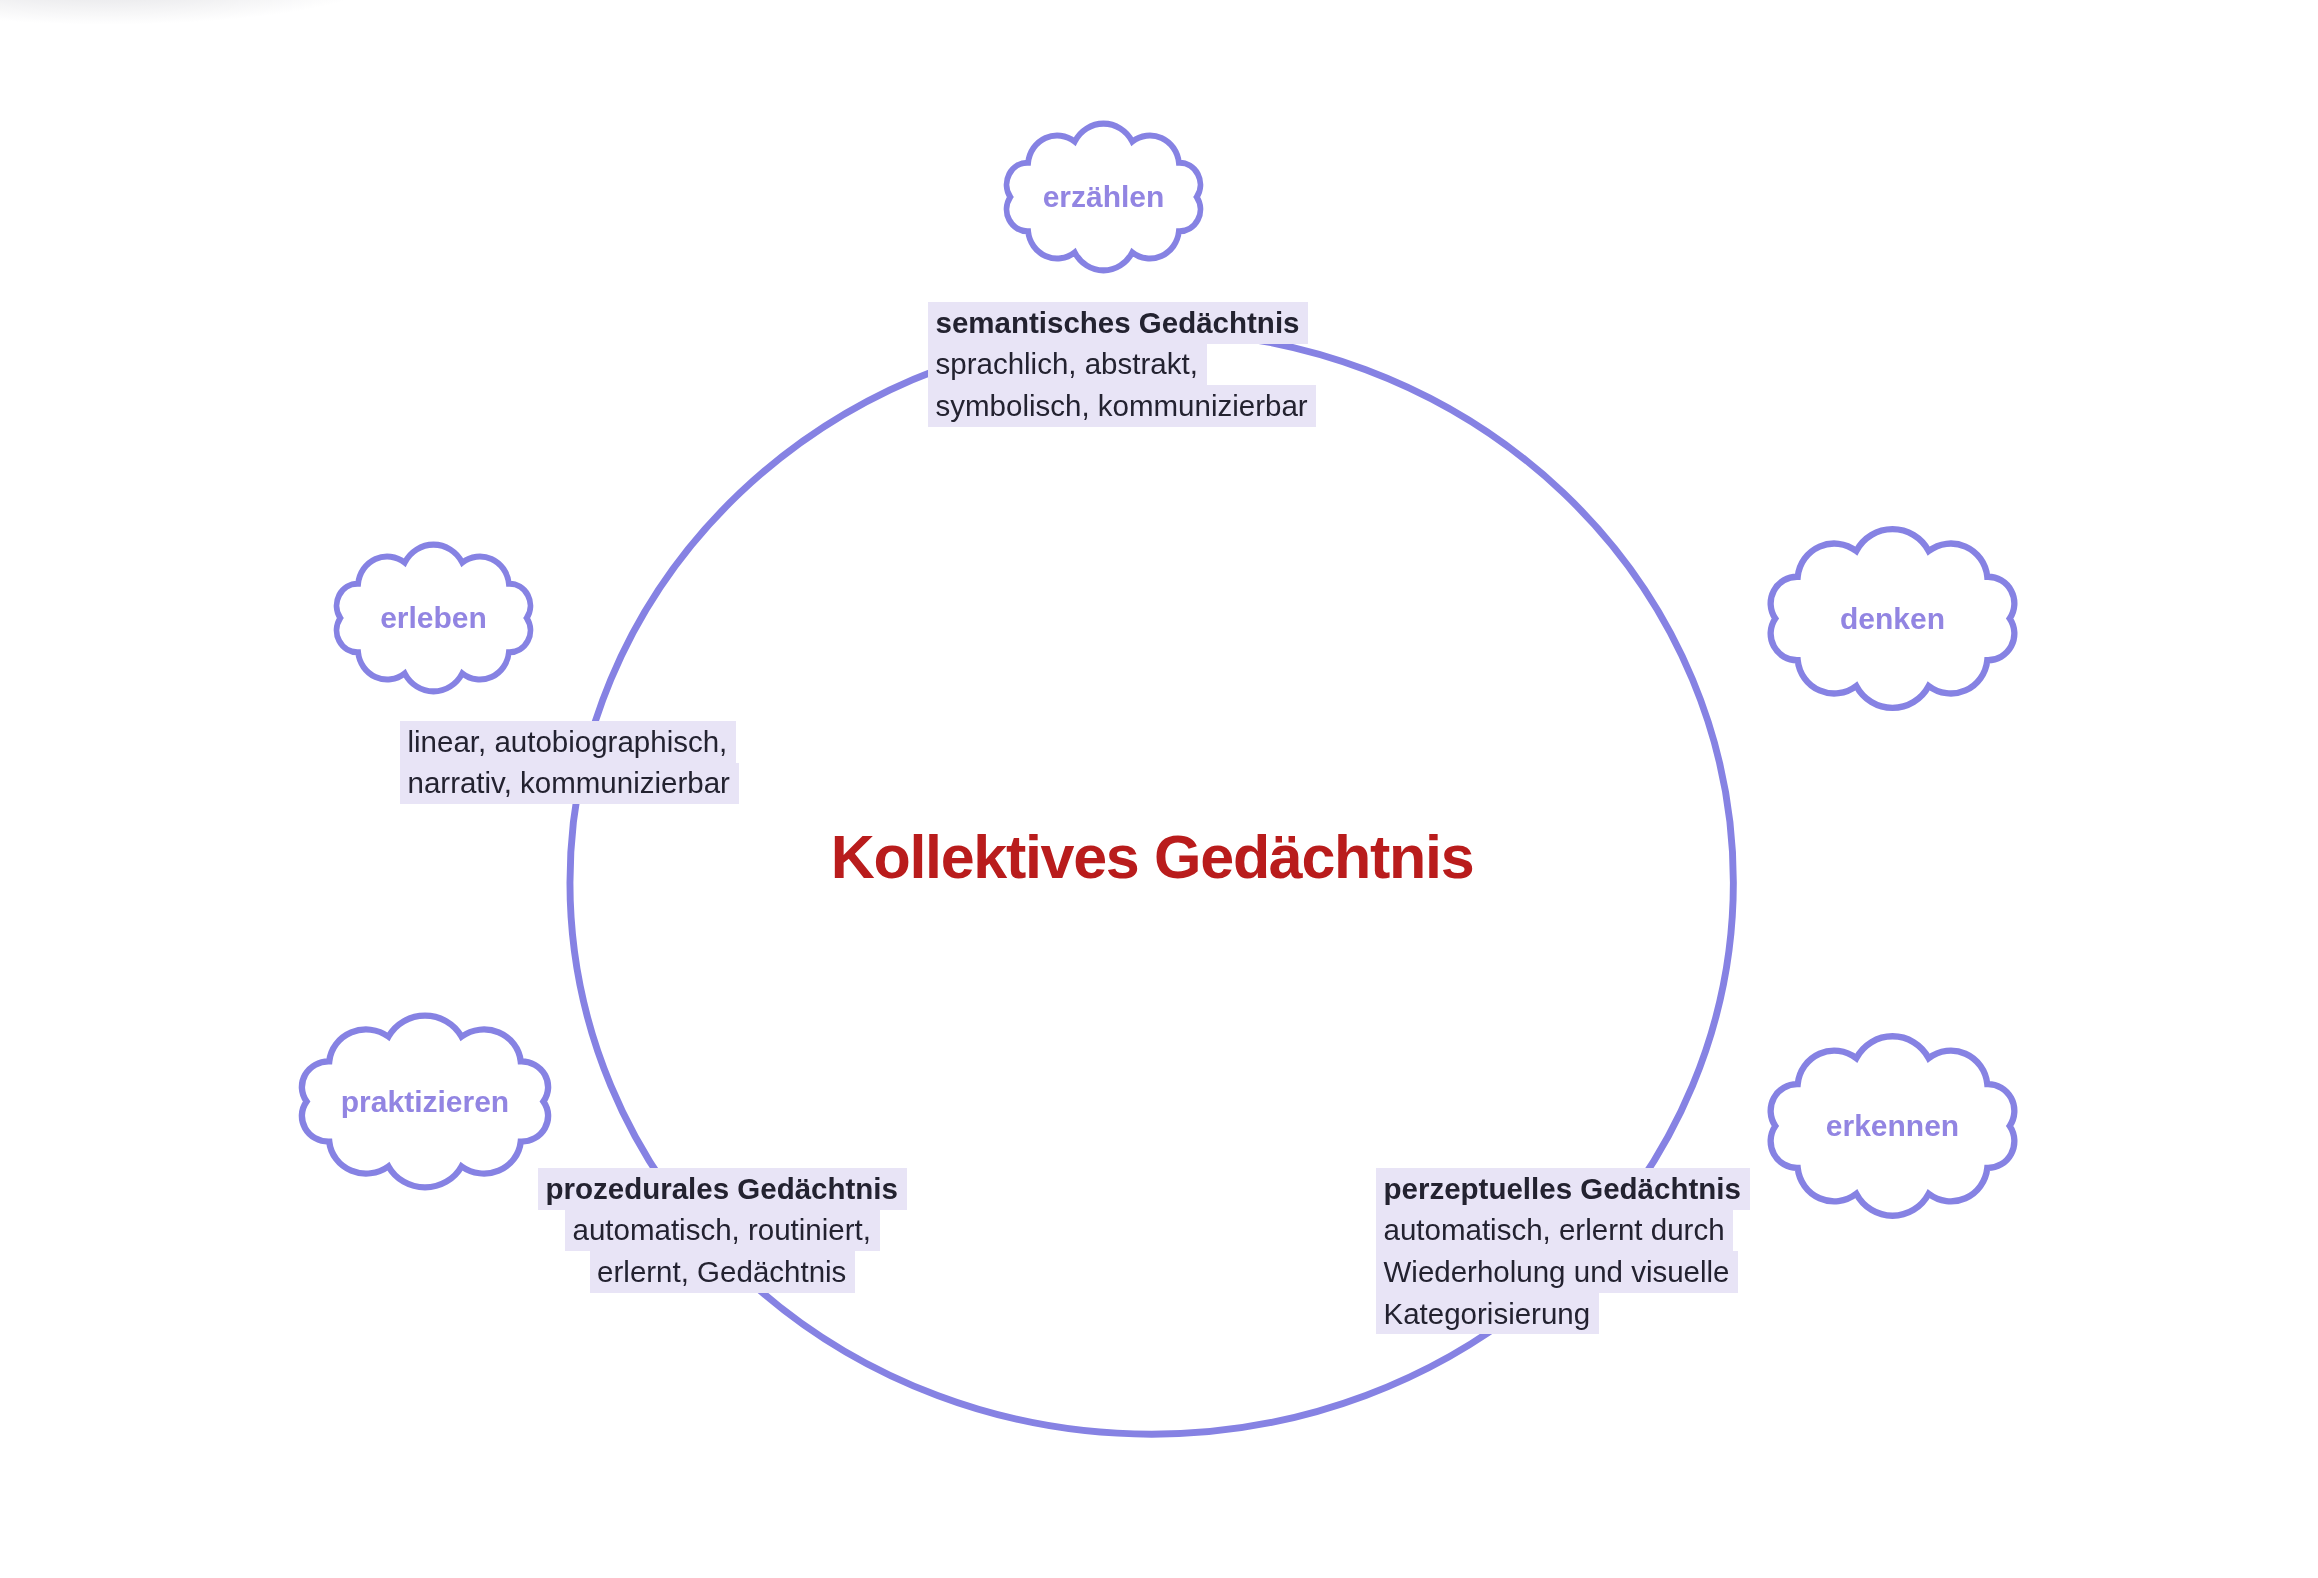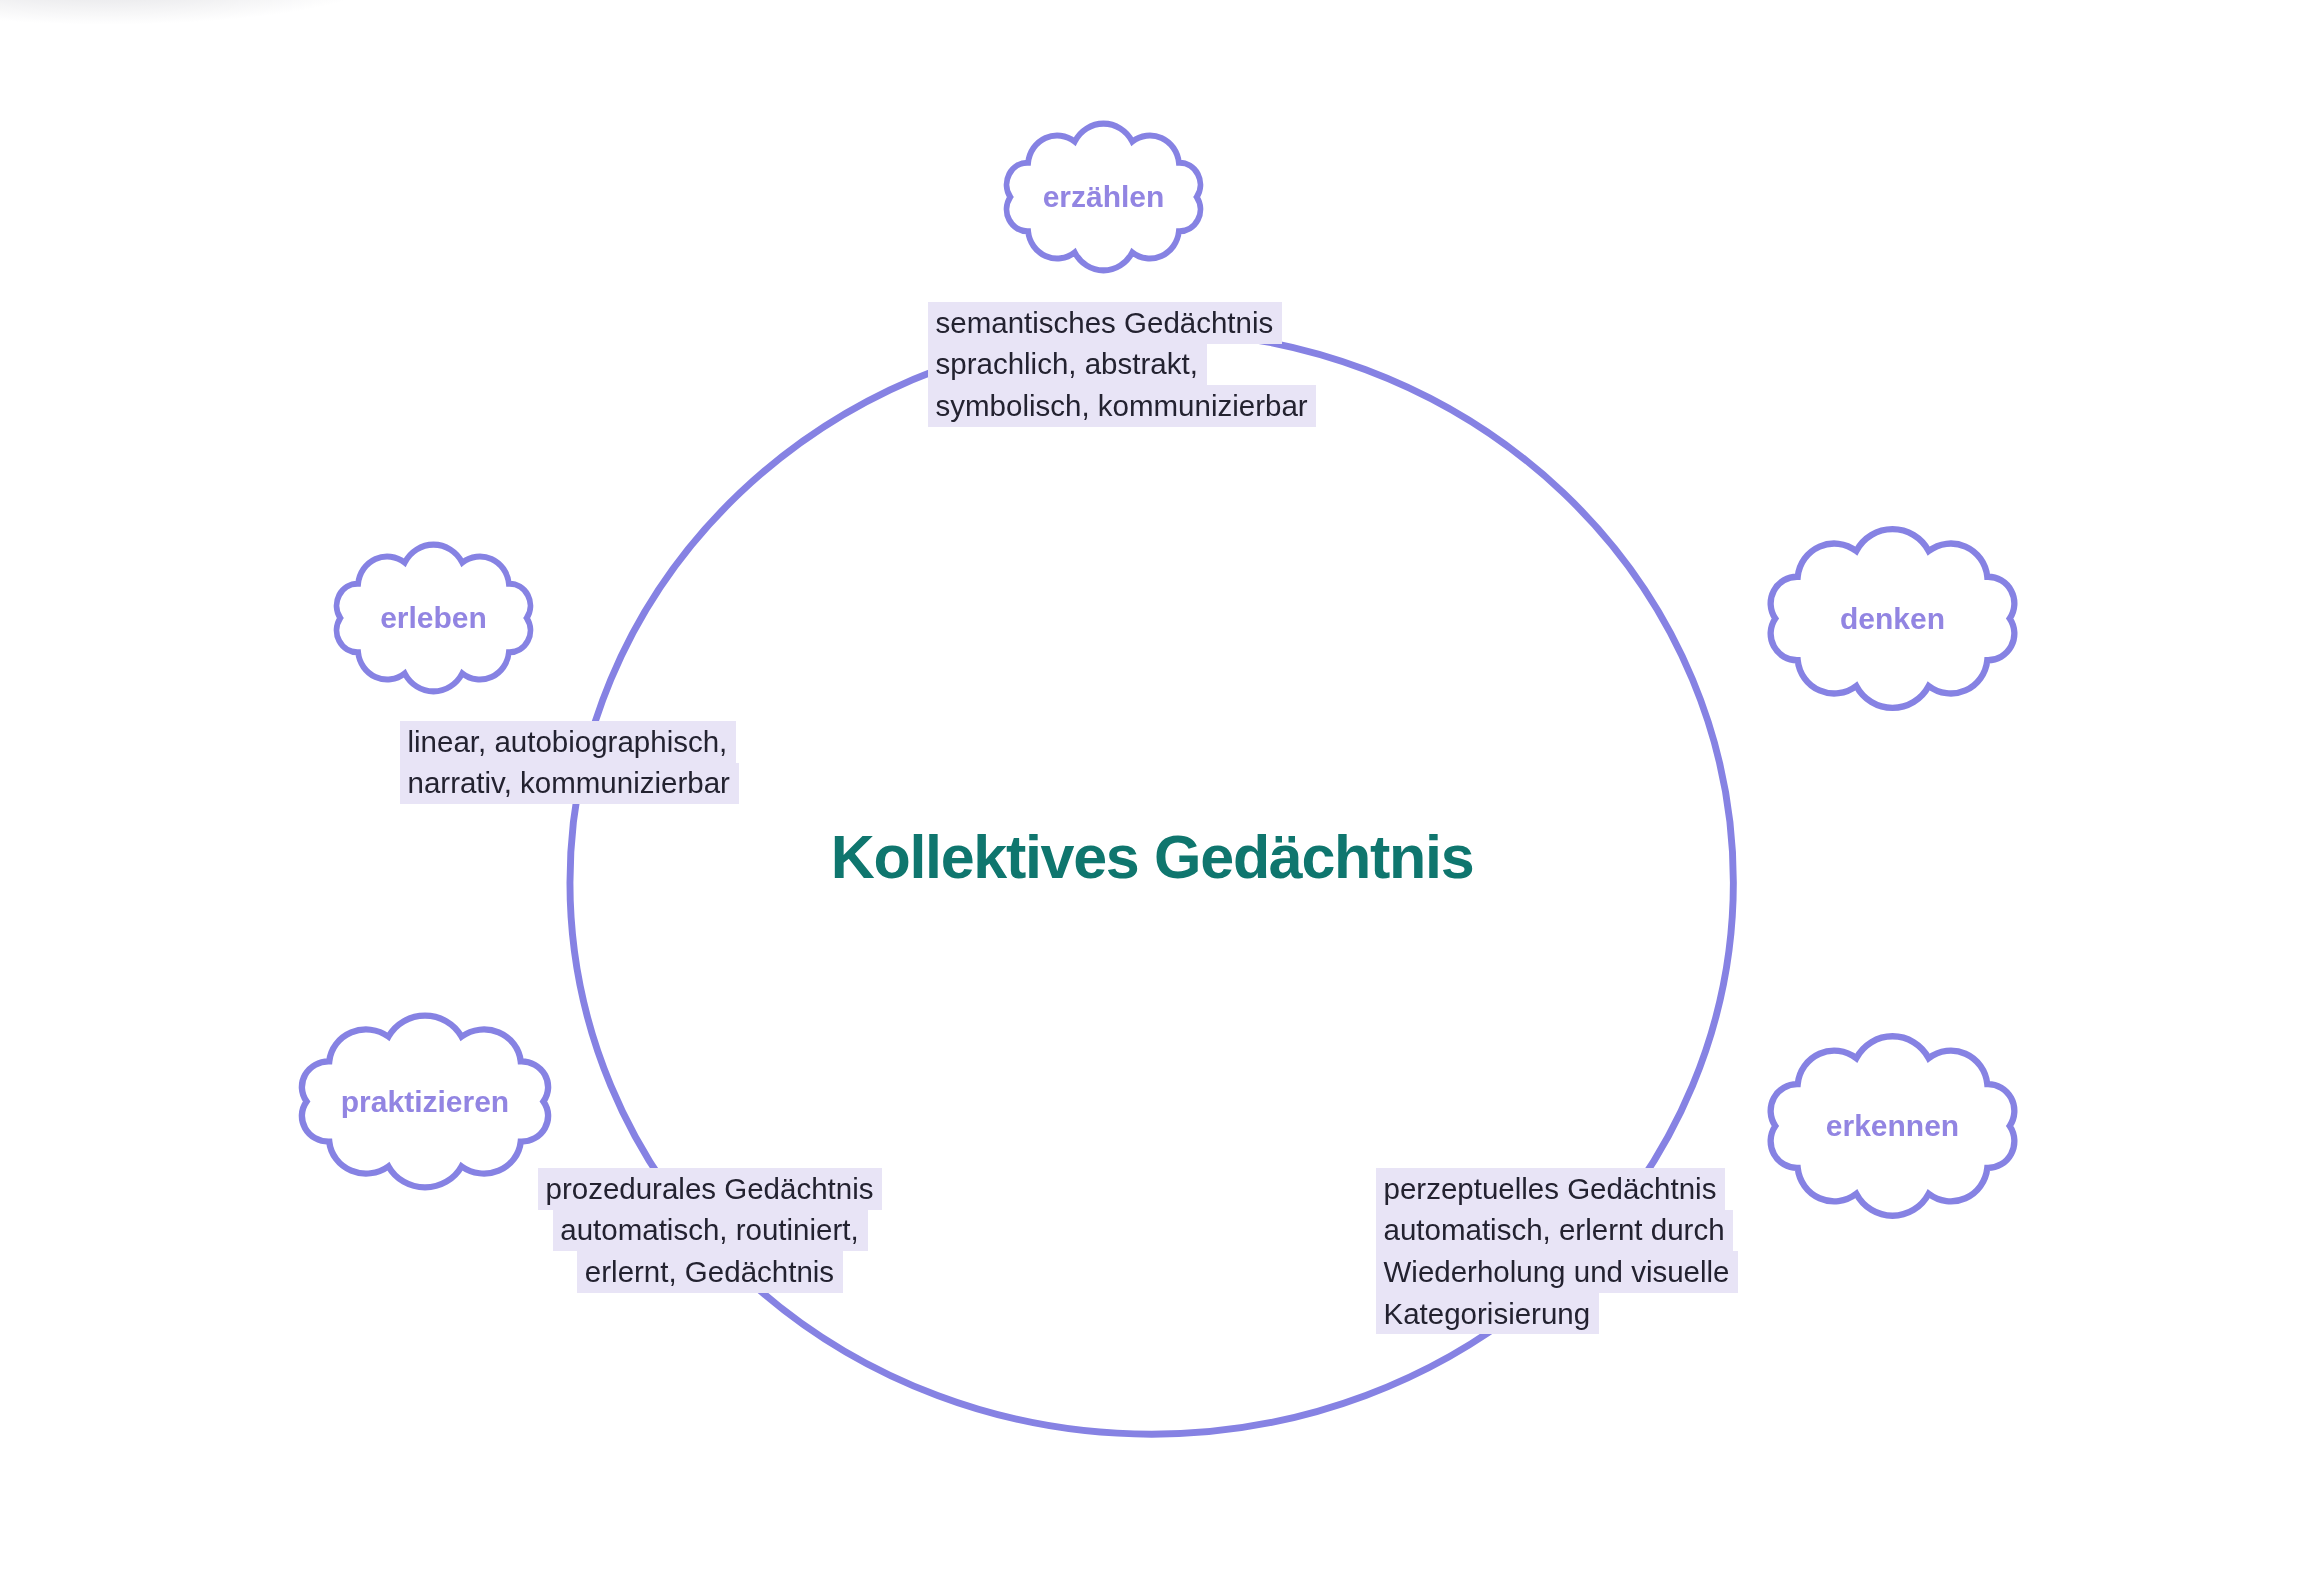--- a/index.html
+++ b/index.html
@@ -26,21 +26,21 @@
   }
   .title {
     position: absolute;
     left: 809px; top: 822px;
     width: 686px;
     margin: 0;
     text-align: center;
     font-size: 61px;
     font-weight: bold;
     letter-spacing: -1.3px;
-    color: #0f766e;
+    color: #b91c1c;
     white-space: nowrap;
   }
   .cloud { position: absolute; display: flex; align-items: center; justify-content: center; }
   .cloud svg { position: absolute; left: 0; top: 0; width: 100%; height: 100%; overflow: visible; }
   .cloud-label {
     position: relative;
     font-size: 30px;
     font-weight: bold;
     color: #9285e2;
     letter-spacing: 0px;
@@ -54,21 +54,21 @@
   }
   .node .line {
     display: inline-block;
     background: #e8e4f6;
     color: #232230;
     font-size: 29.5px;
     line-height: 34px;
     padding: 3.8px 8.8px 3.8px 7.5px;
     white-space: nowrap;
   }
-  .node .line.bold { font-weight: normal; }
+  .node .line.bold { font-weight: bold; }
 
   
   #cloud-erzaehlen   { left: 987px; top: 112px;  width: 233px; height: 170px; }
   #cloud-denken      { left: 1746px; top: 515px;  width: 293px; height: 207px; }
   #cloud-erkennen    { left: 1746px; top: 1022px; width: 293px; height: 208px; }
   #cloud-praktizieren{ left: 277px;  top: 1002px; width: 296px; height: 199px; }
   #cloud-erleben     { left: 317px;  top: 533px;  width: 233px; height: 170px; }
 
   
   #node-semantisch  { left: 928px; top: 302px;  }

